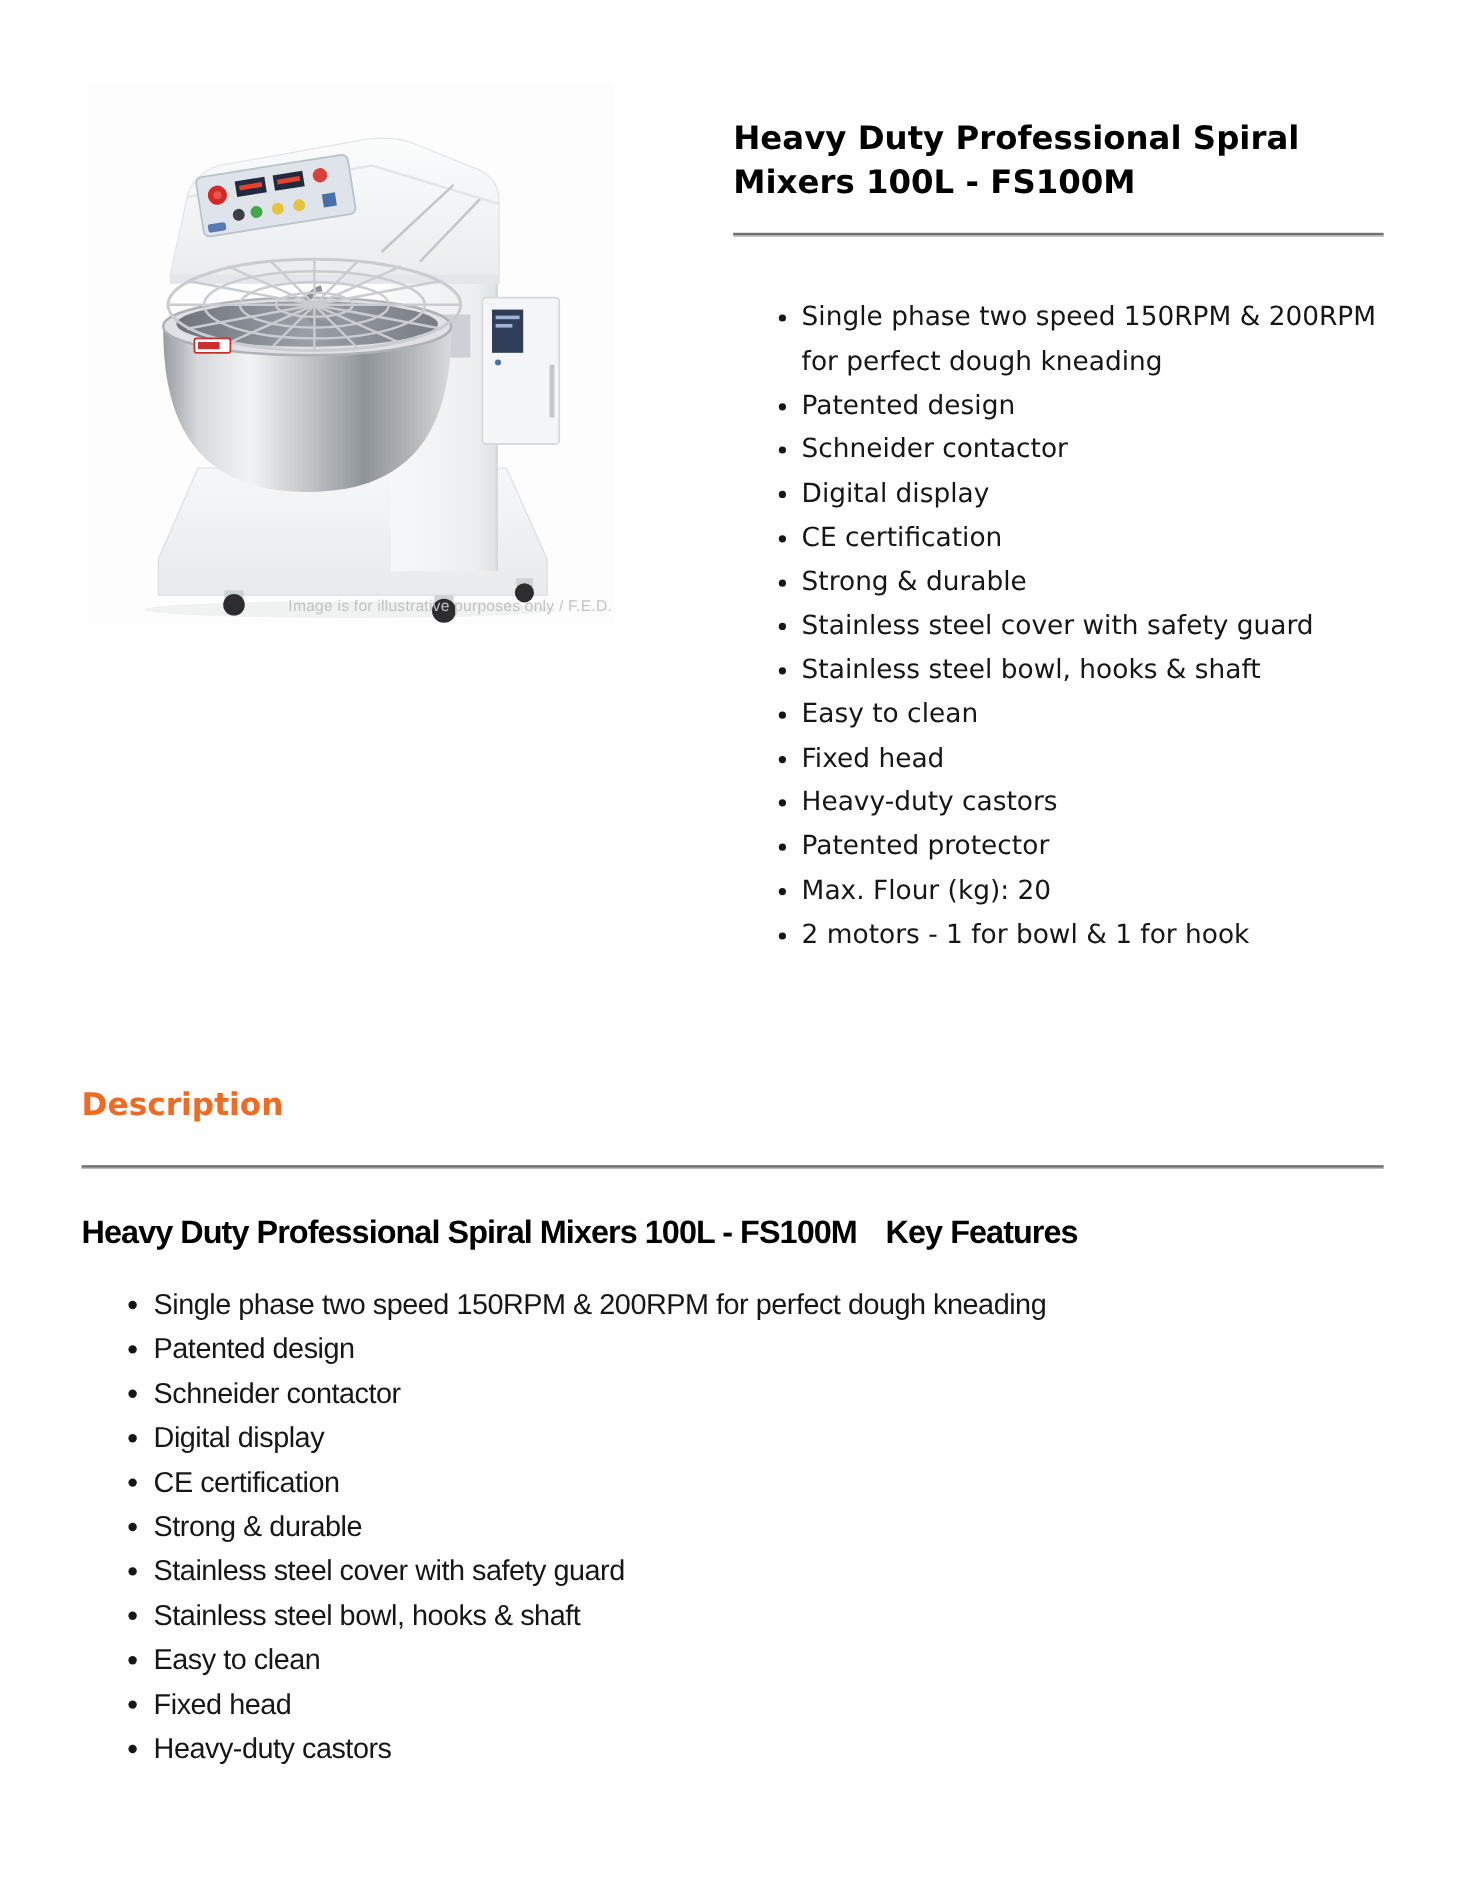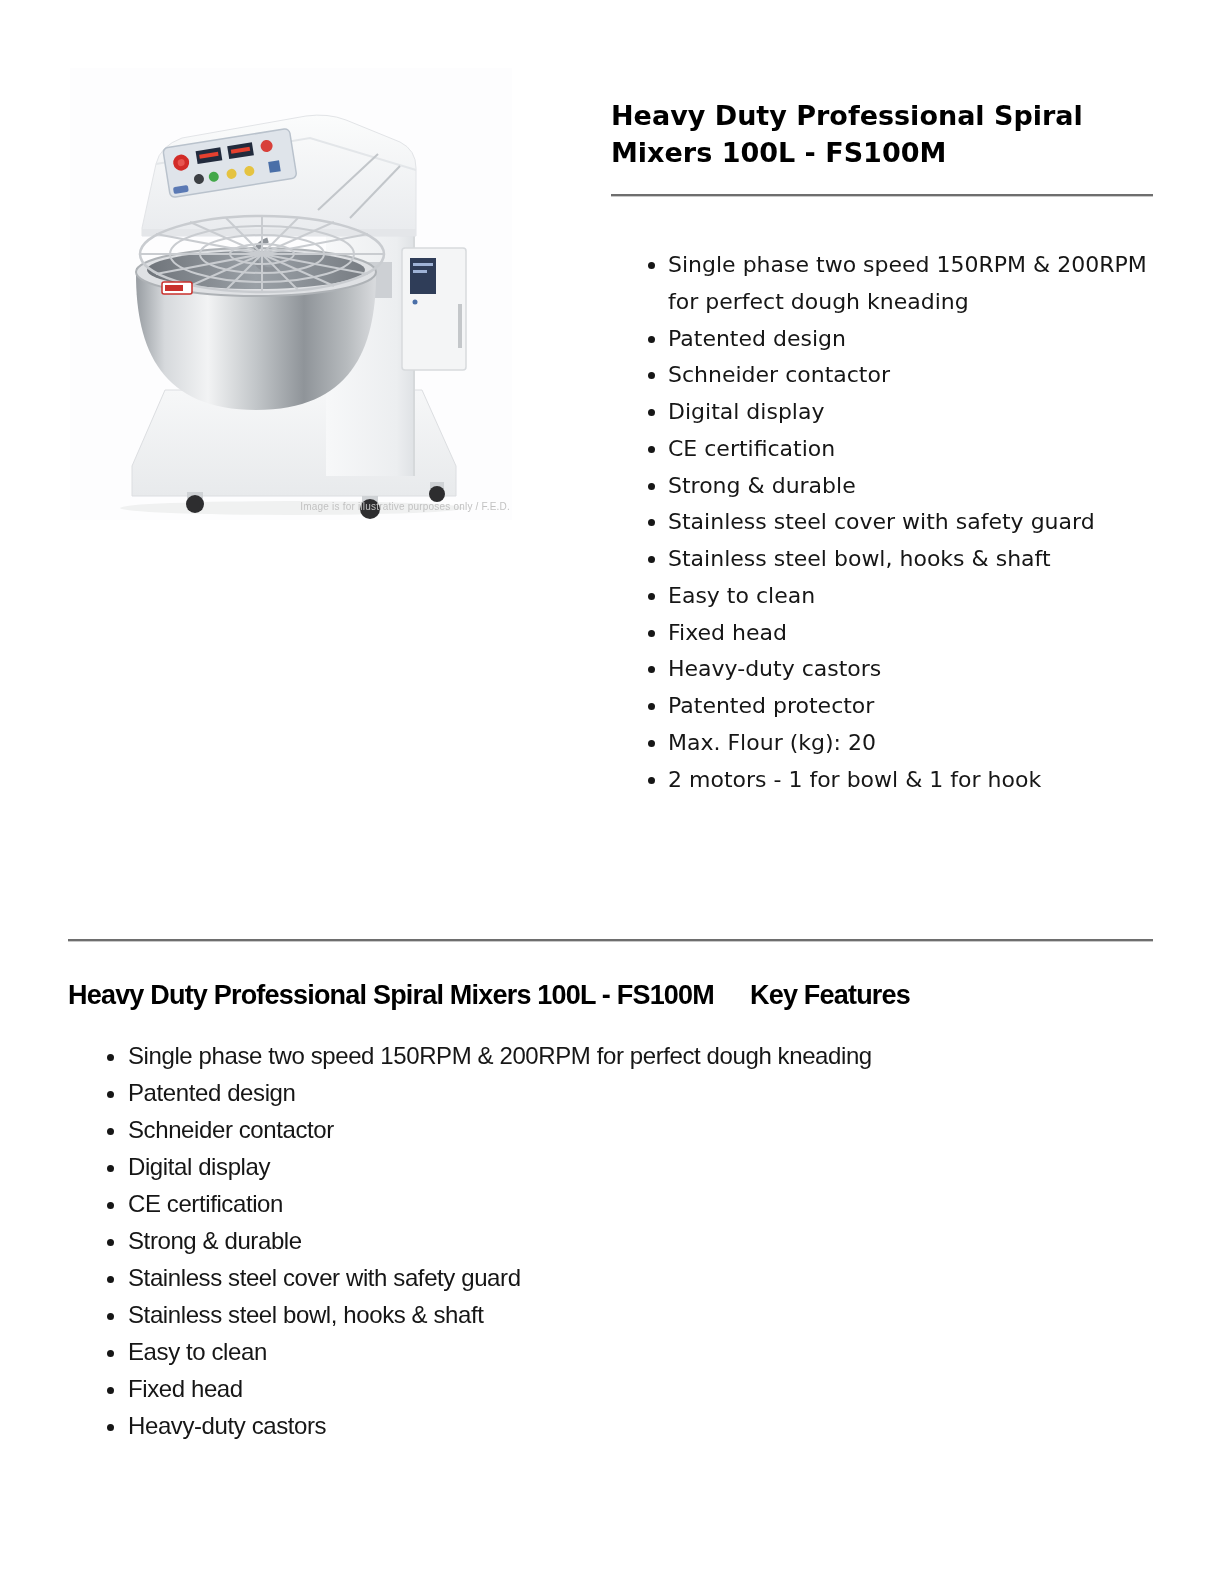--- a/index.html
+++ b/index.html
@@ -15,21 +15,21 @@
 
   
   .image-wrap {
     position:absolute; left:70px; top:68px;
     width:442px; height:452px;
     background:#fdfdfe;
   }
   .image-wrap svg { display:block; width:442px; height:452px; }
   .image-caption {
     position:absolute; right:2px; bottom:8px;
-    font-size:10px; color:#c2c2c2;
+    font-size:13px; color:#c2c2c2;
     font-family:"Liberation Sans", sans-serif;
     letter-spacing:0.2px;
   }
 
   
   .right-col {
     position:absolute; left:611px; top:97px; width:542px;
   }
   .product-title {
     font-size:27px; line-height:37px; font-weight:bold; color:#000;
@@ -57,21 +57,21 @@
     color:var(--accent, #f06a21);
     font-family:"DejaVu Sans", sans-serif;
   }
   .rule-lower { margin-top:34px; }
   .kf-heading {
     margin-top:36px;
     font-size:27px; line-height:34px; font-weight:bold; color:#000;
     font-family:"Liberation Sans", sans-serif;
     letter-spacing:-0.8px;
   }
-  .kf-label { margin-left:36px; }
+  .kf-label { margin-left:24px; }
   .features-bottom {
     margin-top:25px;
     padding-left:60px;
     list-style:disc outside;
   }
   .features-bottom li {
     font-size:24px; line-height:37px; color:#161616;
     font-family:"Liberation Sans", sans-serif;
     letter-spacing:-0.4px;
   }
@@ -220,20 +220,21 @@
         <li>Easy to clean</li>
         <li>Fixed head</li>
         <li>Heavy-duty castors</li>
         <li>Patented protector</li>
         <li>Max. Flour (kg): 20</li>
         <li>2 motors - 1 for bowl &amp; 1 for hook</li>
       </ul>
   </div>
 
   <div class="lower">
+    <h2 class="desc-heading">Description</h2>
     <div class="rule rule-lower"></div>
     <h3 class="kf-heading">
       <span>Heavy Duty Professional Spiral Mixers 100L - FS100M</span><span class="kf-label">Key Features</span>
     </h3>
     <ul class="features-bottom">
         <li>Single phase two speed 150RPM &amp; 200RPM for perfect dough kneading</li>
         <li>Patented design</li>
         <li>Schneider contactor</li>
         <li>Digital display</li>
         <li>CE certification</li>

